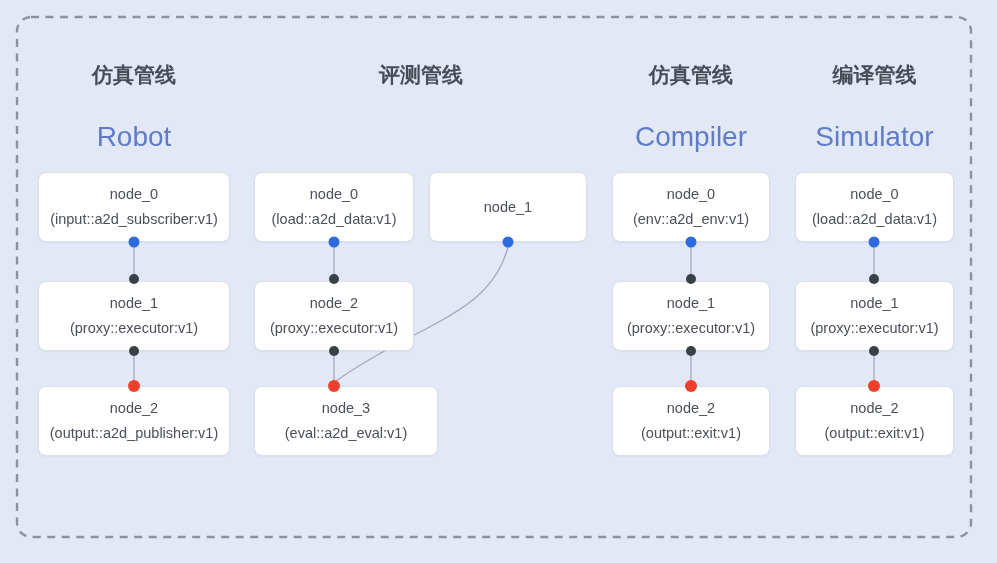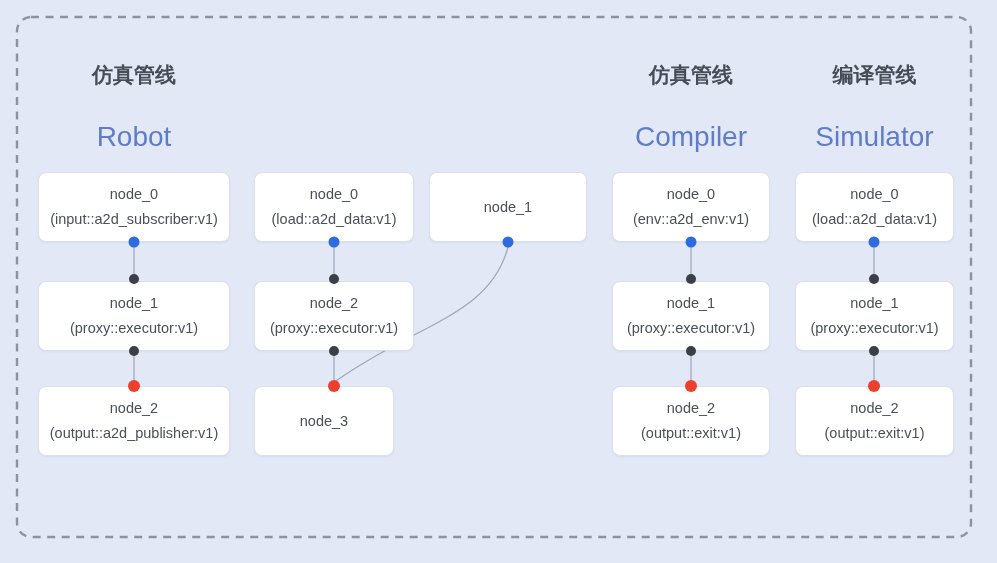--- a/index.html
+++ b/index.html
@@ -95,20 +95,21 @@
 
     <line class="edge" x1="691" y1="242" x2="691" y2="279"></line>
     <line class="edge" x1="691" y1="351" x2="691" y2="386"></line>
 
     <line class="edge" x1="874" y1="242" x2="874" y2="279"></line>
     <line class="edge" x1="874" y1="351" x2="874" y2="386"></line>
   </svg>
 
   <div class="hdr-zh" style="left:38px;width:192px">仿真管线</div>
   <div class="hdr-en" style="left:38px;width:192px">Robot</div>
+  <div class="hdr-zh" style="left:254px;width:334px">评测管线</div>
   <div class="hdr-zh" style="left:612px;width:158px">仿真管线</div>
   <div class="hdr-en" style="left:612px;width:158px">Compiler</div>
   <div class="hdr-zh" style="left:795px;width:159px">编译管线</div>
   <div class="hdr-en" style="left:795px;width:159px">Simulator</div>
 
   <div class="node" style="left:38px;top:172px;width:192px">
     <div class="n-name">node_0</div>
     <div class="n-type">(input::a2d_subscriber:v1)</div>
   </div>
   <div class="node" style="left:38px;top:281px;width:192px">
@@ -124,22 +125,23 @@
     <div class="n-name">node_0</div>
     <div class="n-type">(load::a2d_data:v1)</div>
   </div>
   <div class="node" style="left:429px;top:172px;width:158px">
     <div class="n-name">node_1</div>
   </div>
   <div class="node" style="left:254px;top:281px;width:160px">
     <div class="n-name">node_2</div>
     <div class="n-type">(proxy::executor:v1)</div>
   </div>
-  <div class="node" style="left:254px;top:386px;width:140px">
+  <div class="node" style="left:254px;top:386px;width:184px">
     <div class="n-name">node_3</div>
+    <div class="n-type">(eval::a2d_eval:v1)</div>
   </div>
 
   <div class="node" style="left:612px;top:172px;width:158px">
     <div class="n-name">node_0</div>
     <div class="n-type">(env::a2d_env:v1)</div>
   </div>
   <div class="node" style="left:612px;top:281px;width:158px">
     <div class="n-name">node_1</div>
     <div class="n-type">(proxy::executor:v1)</div>
   </div>

